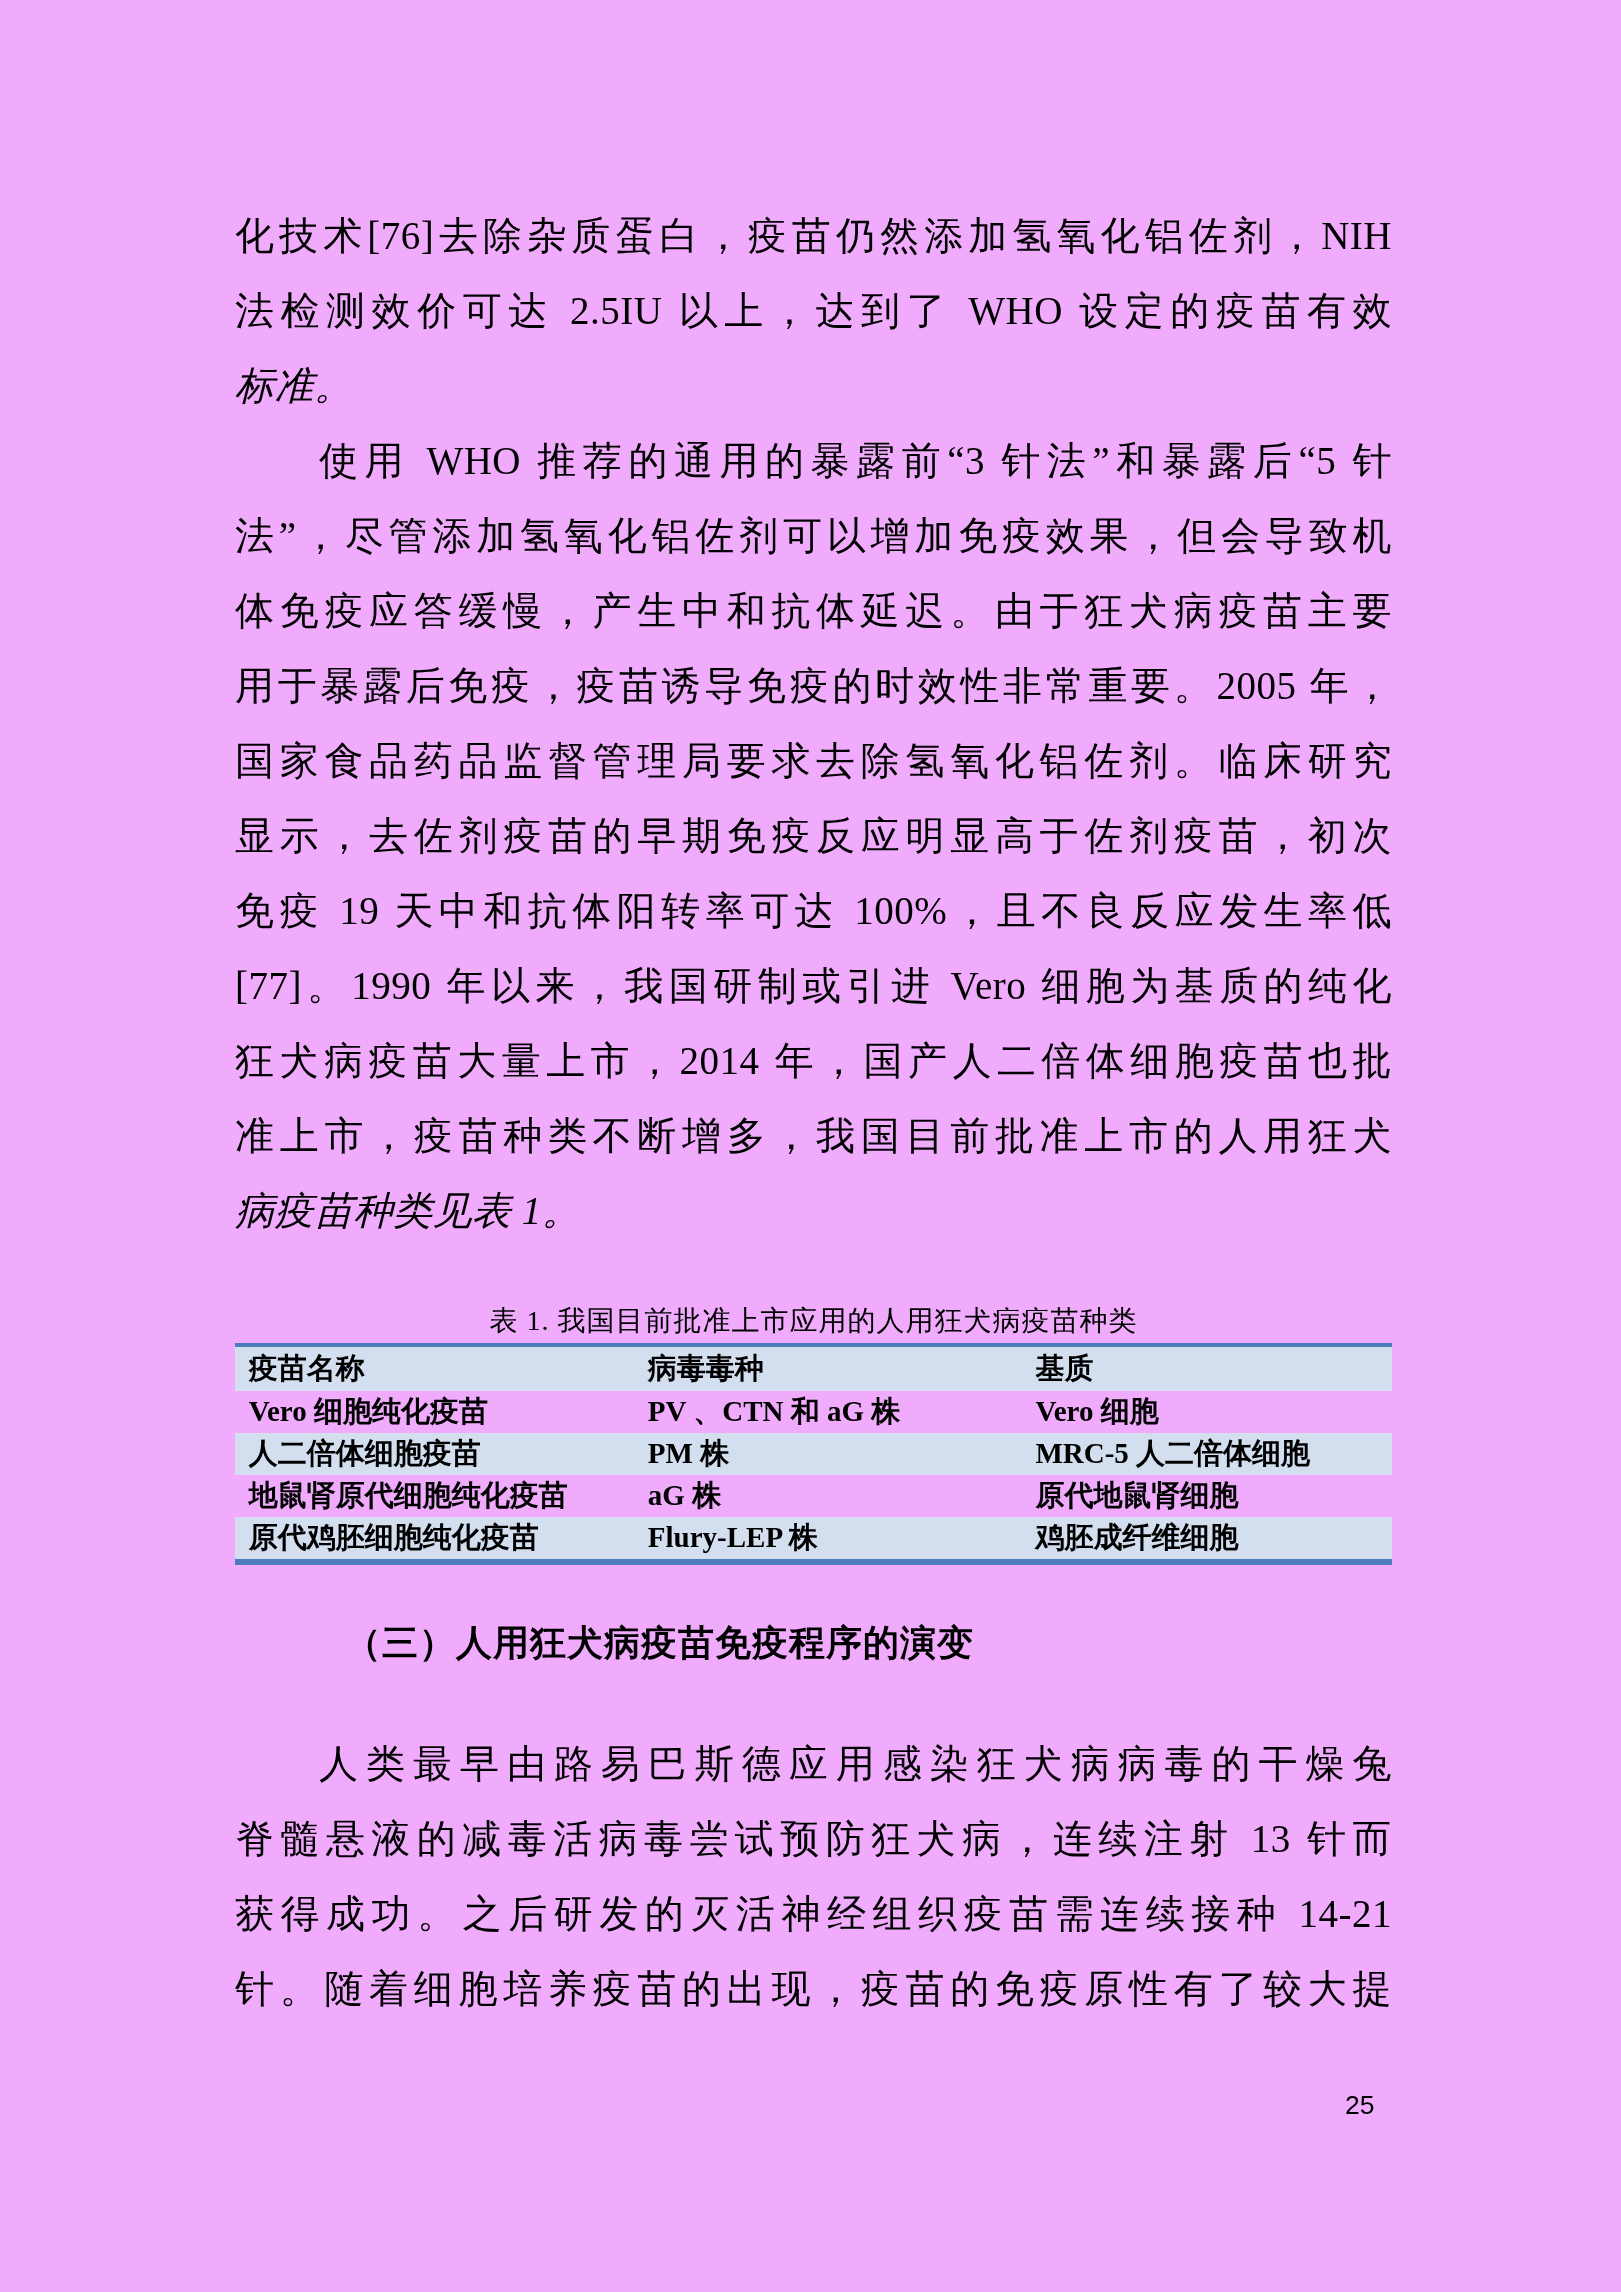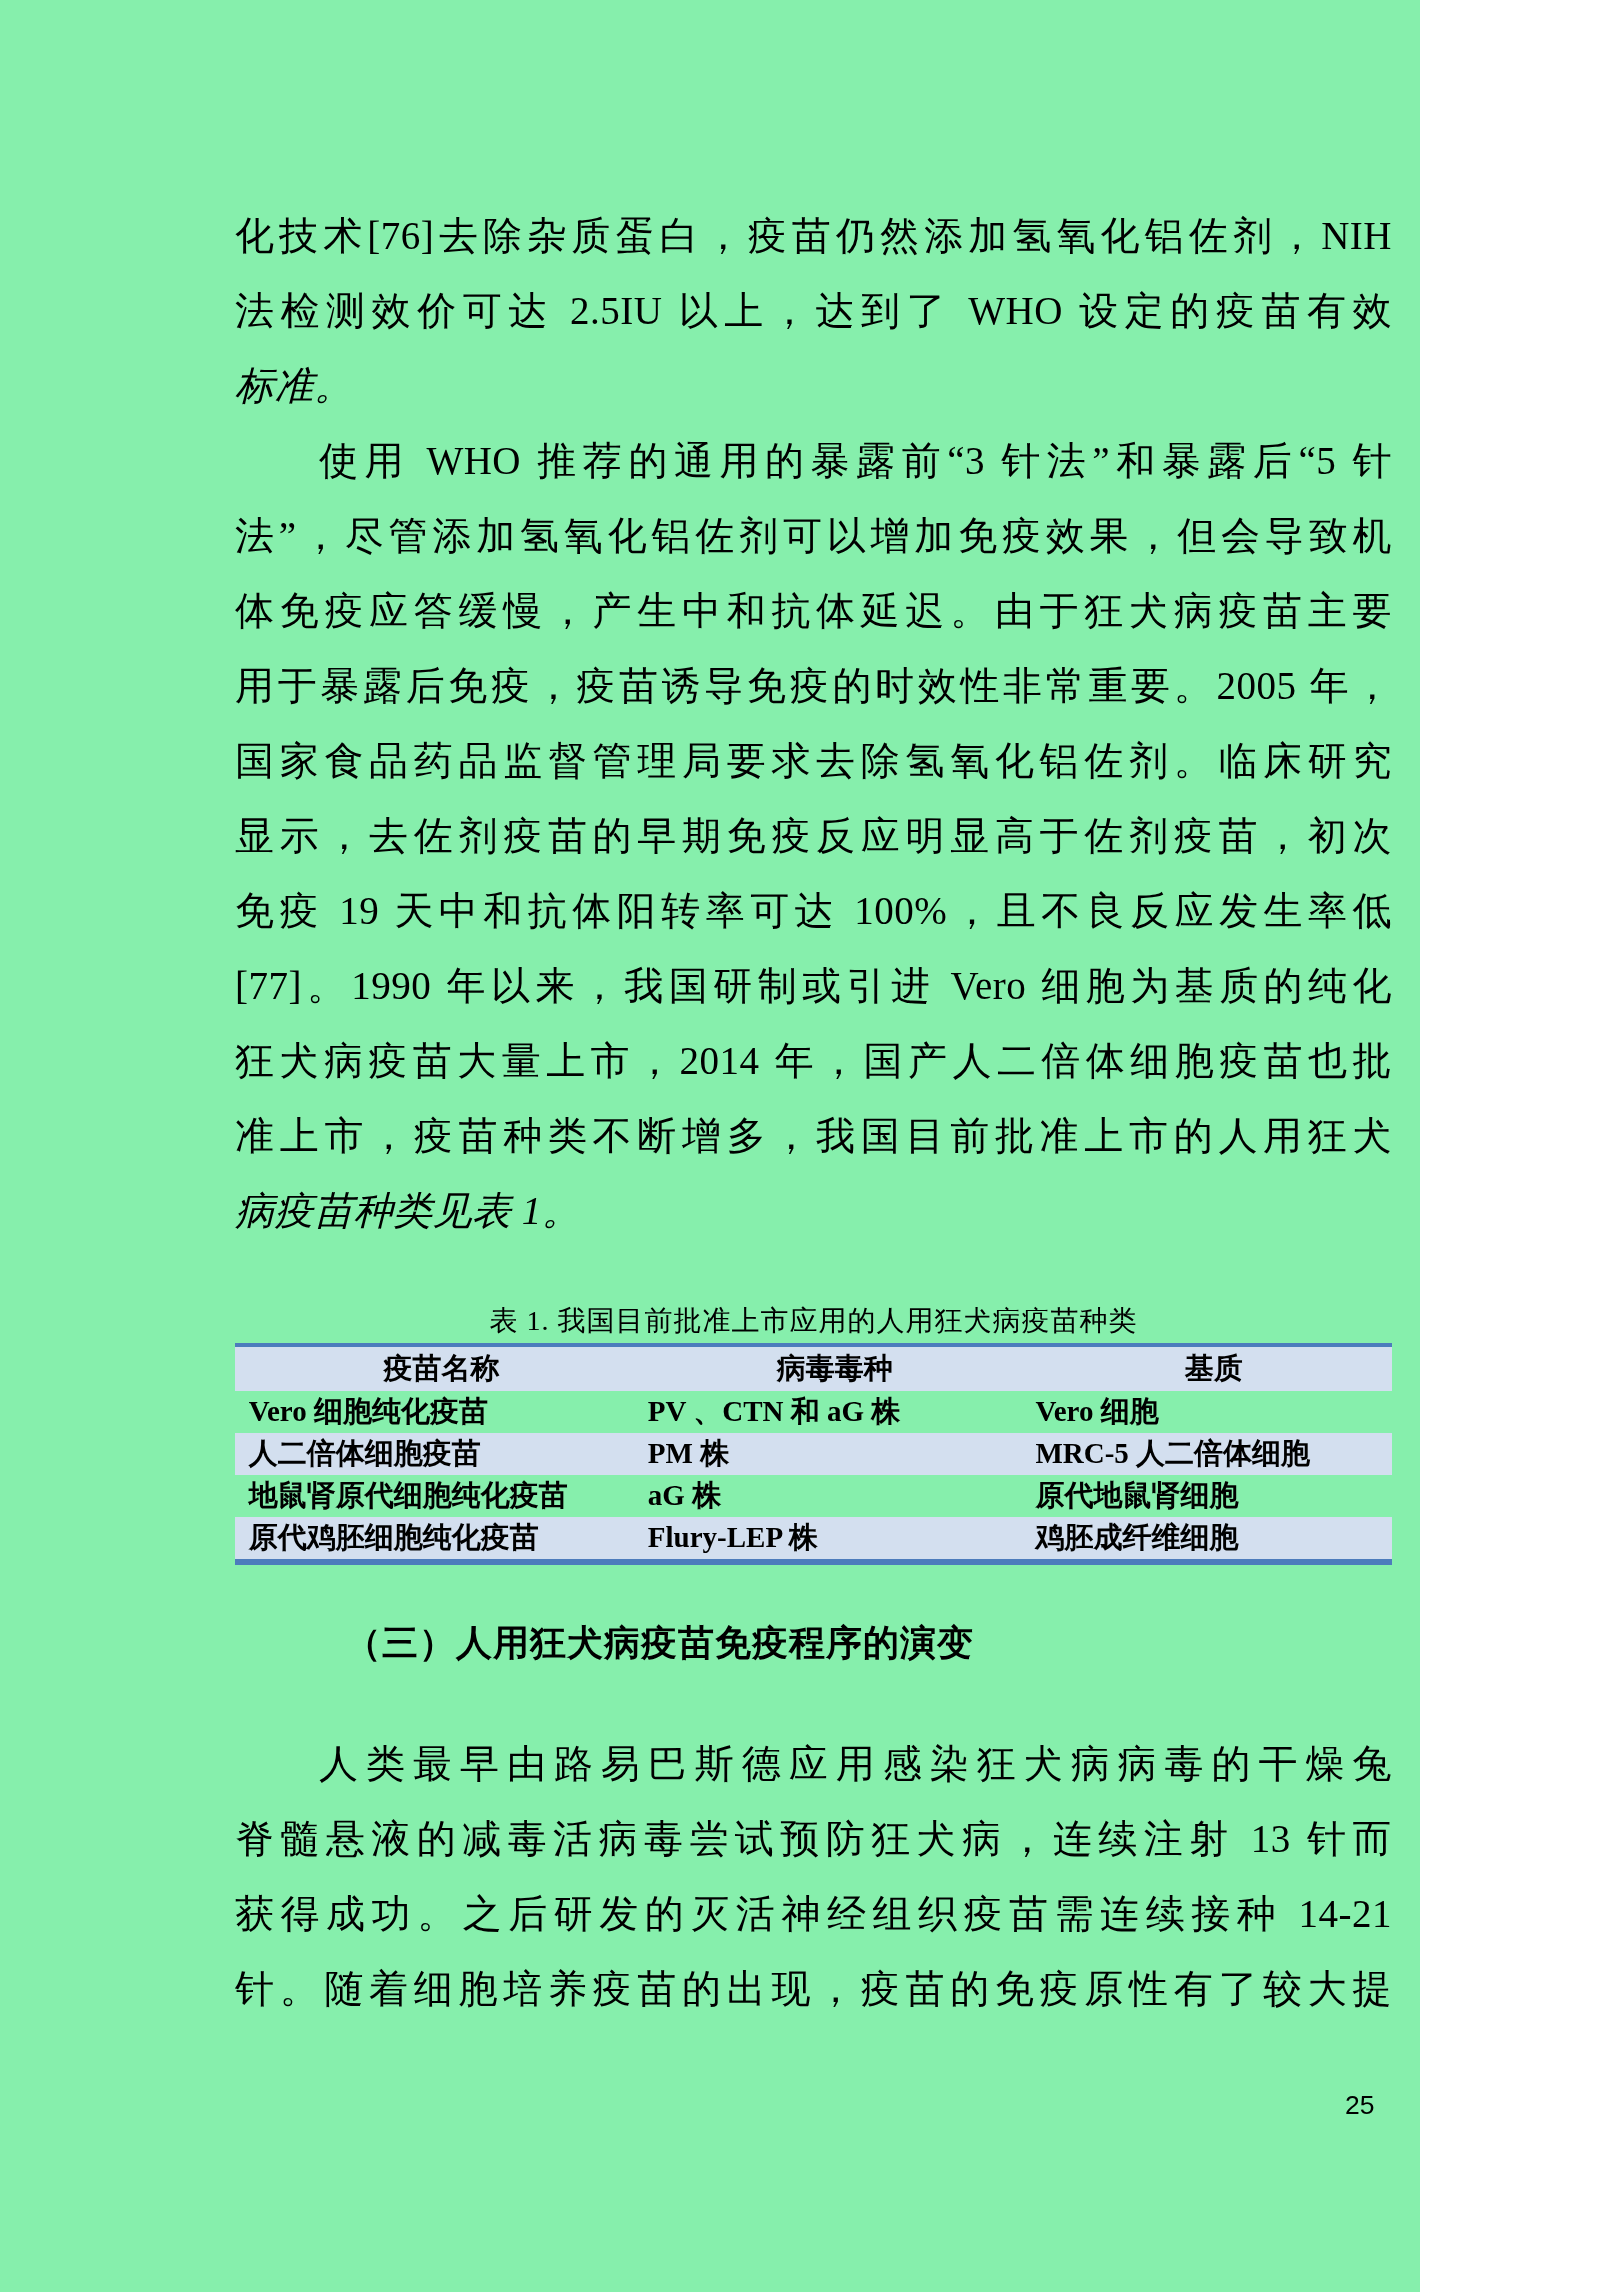--- a/index.html
+++ b/index.html
@@ -11,23 +11,23 @@
     width: 1621px;
     height: 2293px;
     position: relative;
     font-family: "Liberation Serif", "DejaVu Serif", serif;
     color: #000000;
     overflow: hidden;
   }
   .page {
     position: absolute;
     left: 0; top: 0;
-    width: 1420px;
+    width: 1621px;
     height: 2293px;
-    background: #86efac;
+    background: #f0abfc;
   }
   .content {
     position: absolute;
     left: 235px;
     top: 198px;
     width: 1157px;
   }
   .bodyline {
     font-size: 39px;
     line-height: 75px;
@@ -65,21 +65,20 @@
     height: 42px;
     text-align: left;
     font-weight: bold;
     vertical-align: middle;
     white-space: nowrap;
   }
   table.vaccine-table thead th {
     font-weight: bold;
     background: #d3dfef;
     height: 44px;
-    text-align: center;
   }
   table.vaccine-table tbody tr:nth-child(even) td {
     background: #d3dfef;
   }
   table.vaccine-table col.c1 { width: 34.5%; }
   table.vaccine-table col.c2 { width: 33.5%; }
   table.vaccine-table col.c3 { width: 32%; }
   .section-heading {
     margin-top: 51px;
     margin-left: 110px;

